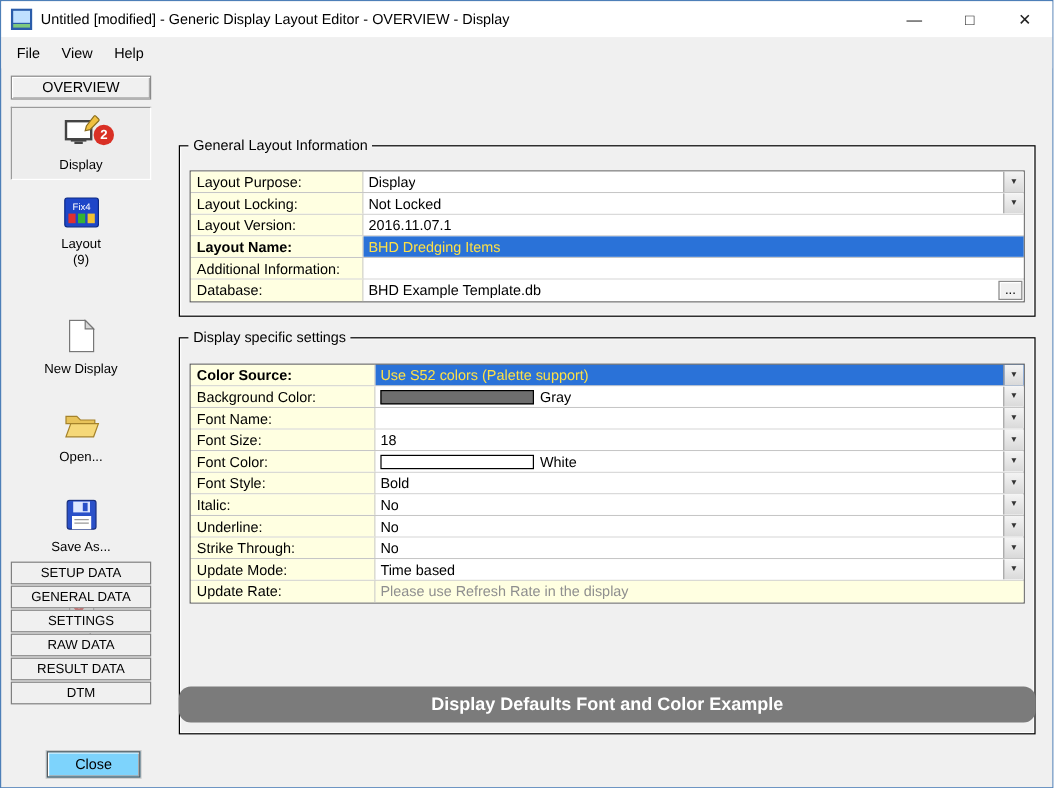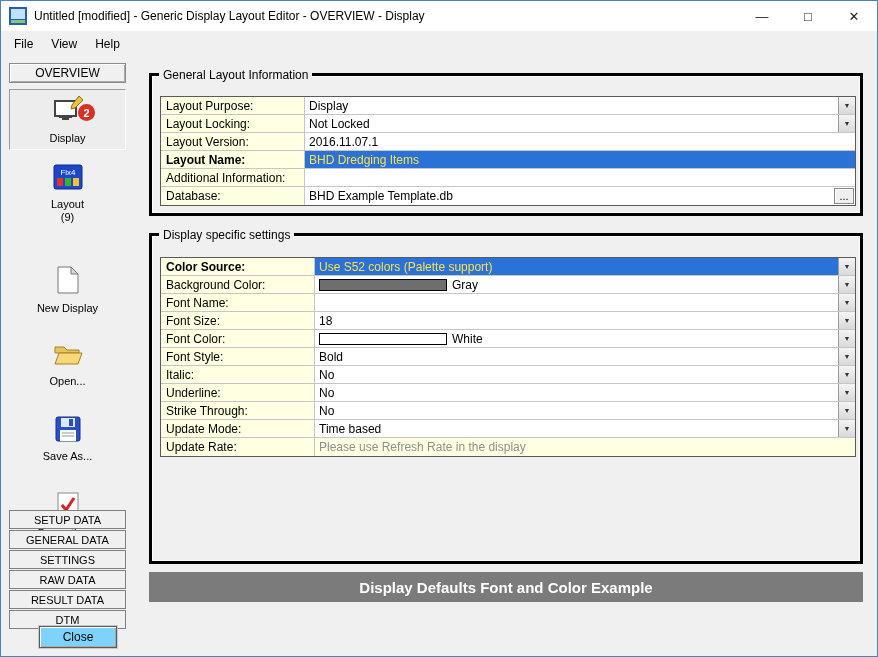--- a/index.html
+++ b/index.html
@@ -36,34 +36,34 @@
   .t-display { margin-bottom:8px; }
   .t-layout { margin-bottom:32px; }
   .t-new { margin-bottom:18px; }
   .t-open { margin-bottom:18px; }
   .t-save { margin-bottom:18px; }
   .badge {
     position:absolute; left:68px; top:14px; width:17px; height:17px; border-radius:50%;
     background:#d93025; color:#fff; font-size:11px; font-weight:bold;
     display:flex; align-items:center; justify-content:center;
   }
-  .sidebar-nav { position:absolute; left:8px; top:508px; width:117px; }
+  .sidebar-nav { position:absolute; left:8px; top:466px; width:117px; }
   .nav-btn {
     height:19px; margin-top:1px; background:#f0f0f0; border:1px solid #808080;
     display:flex; align-items:center; justify-content:center; font-size:11px;
   }
   .close-btn {
     position:absolute; left:38px; top:625px; width:78px; height:22px;
     background:#7dd3fc; border:1px solid #5a5a5a;
     box-shadow: 0 0 0 1px #c9c9c9, inset 1px 1px 0 #ffffff, inset -1px -1px 0 #a9a9a9;
     display:flex; align-items:center; justify-content:center; font-size:12px;
   }
 
   
-  .groupbox { position:absolute; border:3px solid #000000; box-shadow: inset 0 0 0 1px #fdfdfd; }
+  .groupbox { position:absolute; border:1px solid #000000; box-shadow: inset 0 0 0 1px #fdfdfd; margin-top: 48px; }
   .group1 { left:148px; top:72px; width:714px; height:143px; }
   .group2 { left:148px; top:232px; width:714px; height:331px; }
   .group-title { position:absolute; top:-8px; left:7px; background:#f0f0f0; padding:0 4px; font-size:12px; }
 
   
   .ptable { position:absolute; left:8px; width:696px; border:1px solid #5a5a5a; background:#fff; }
   .g1-table { top:20px; }
   .g2-table { top:21px; }
   .trow { display:flex; height:18px; border-bottom:1px solid #c6c6c6; }
   .trow:last-child { border-bottom:none; }
@@ -91,21 +91,21 @@
     background:#f0f0f0; border:1px solid #8a8a8a;
     box-shadow: inset 1px 1px 0 #ffffff;
     display:flex; align-items:center; justify-content:center; font-size:11px; line-height:8px;
   }
   .swatch { width:128px; height:12px; border:1px solid #000; margin-right:5px; flex:none; }
 
   
   .banner {
     position:absolute; left:148px; top:571px; width:714px; height:30px;
     background:#7b7b7b; color:#ffffff; font-weight:bold; font-size:15px;
-    display:flex; align-items:center; justify-content:center;
+    display:flex; align-items:center; justify-content:center;border-radius:10px;
   }
 </style>
 </head>
 <body>
 
 <div class="window">
 
   <div class="titlebar">
     <span class="app-icon">
       <svg width="18" height="18" viewBox="0 0 18 18">

